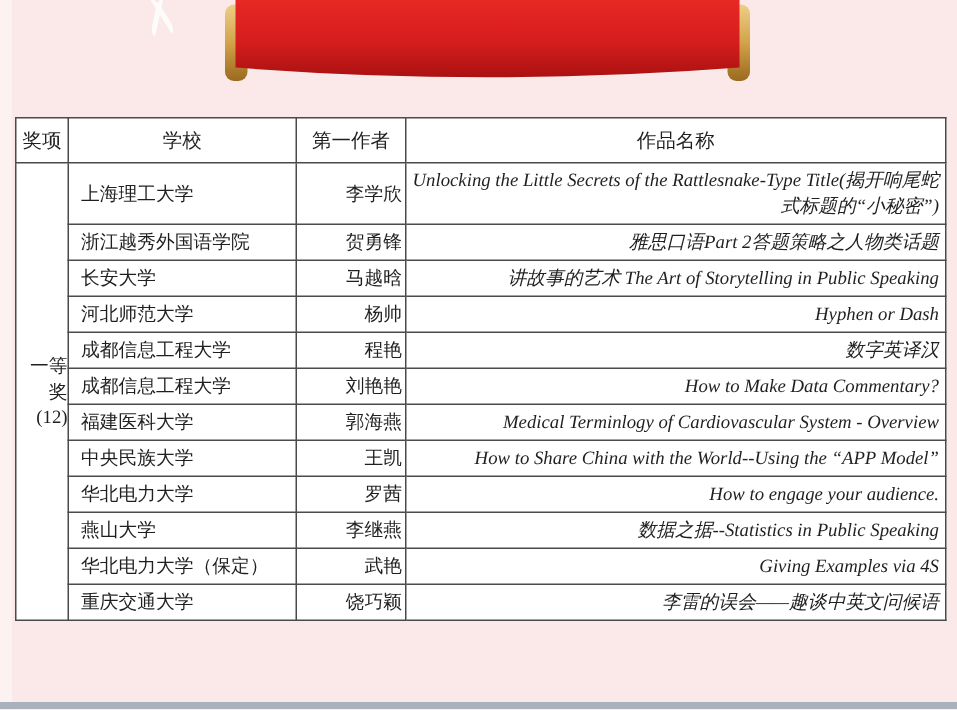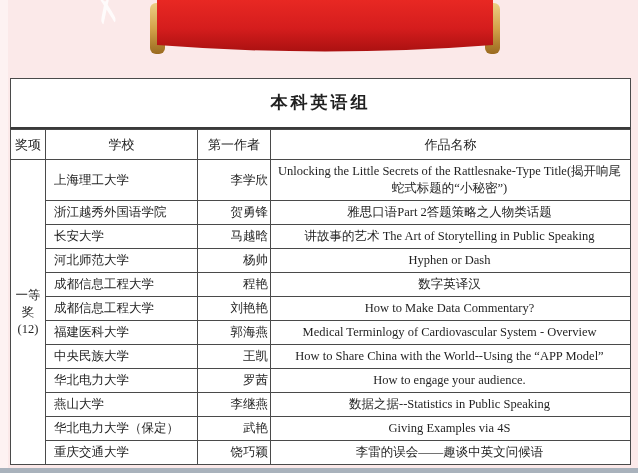--- a/index.html
+++ b/index.html
@@ -72,27 +72,27 @@
     line-height: 17px;
     vertical-align: middle;
   }
   table.award-table thead th {
     height: 27px;
     font-weight: normal;
     text-align: center;
     font-size: 13px;
   }
   td.award-cell {
-    text-align: center;
+    text-align: right;
     font-size: 12px;
     padding: 2px 0;
   }
   td.school-cell { text-align: left; padding: 3px 4px 3px 8px; }
   td.author-cell { text-align: right; padding: 3px 2px; }
-  td.title-cell  { text-align: center; padding: 3px 4px 3px 2px; }
+  td.title-cell  { text-align: right; padding: 3px 4px 3px 2px; font-style: italic; }
   .bottom-strip {
     position: absolute;
     left: 0; bottom: 0;
     width: 100%; height: 5px;
     background: var(--bottomStrip, #a9b2bc);
   }
 </style>
 </head>
 <body>
 
@@ -116,21 +116,20 @@
           <stop offset="1" stop-color="#ab1111"></stop>
         </linearGradient>
       </defs>
       <rect x="2" y="3" width="15" height="51" rx="6" fill="url(#goldg)"></rect>
       <rect x="337" y="3" width="15" height="51" rx="6" fill="url(#goldg)"></rect>
       <path d="M9,0 H345 V45 Q177,58 9,45 Z" fill="url(#redg)"></path>
     </svg>
   </div>
 
   <div class="panel">
-    <div class="section-title">本科英语组</div>
     <table class="award-table">
       <colgroup>
         <col style="width:35px">
         <col style="width:152px">
         <col style="width:73px">
         <col>
       </colgroup>
       <thead>
         <tr>
           <th>奖项</th>

